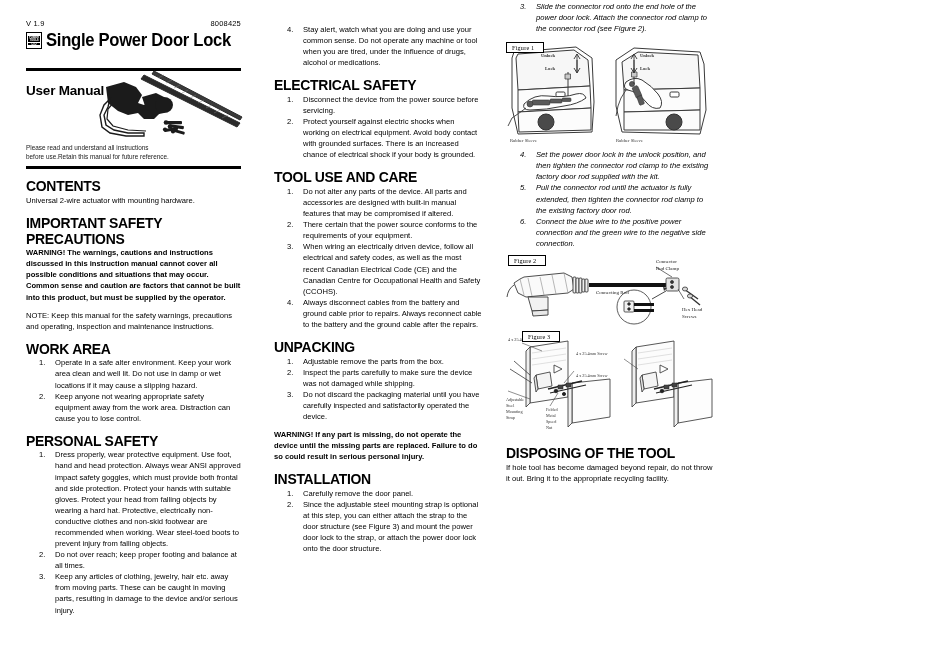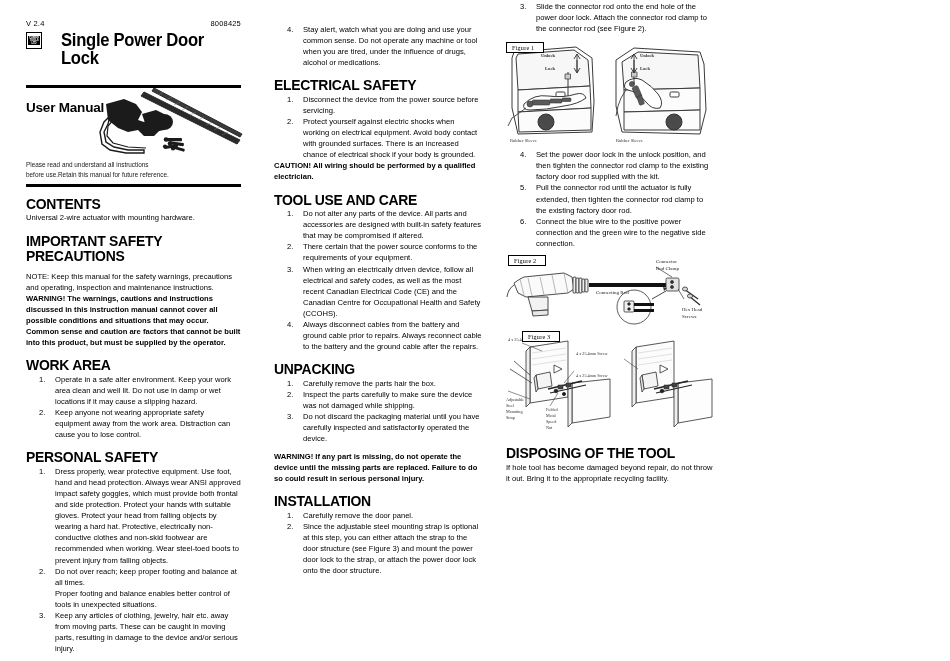--- a/index.html
+++ b/index.html
@@ -35,21 +35,22 @@
     justify-content: space-between;
     align-items: baseline;
     font-size: 7.5px;
     letter-spacing: 0.2px;
     margin-top: 19px;
     margin-bottom: 4px;
   }
 
   .title-row {
     display: flex;
-    gap: 19px;
+    align-items: center;
+    gap: 4px;
     margin-bottom: 18px;
   }
   .brand-logo {
     width: 16px;
     height: 17px;
     border: 1.4px solid #000;
     background: #fff;
     display: flex;
     flex-direction: column;
     justify-content: center;
@@ -145,21 +146,21 @@
     line-height: 1.46;
     counter-increment: stp;
     margin-bottom: 0px;
   }
   ol.steps > li::before {
     content: counter(stp) ".";
     position: absolute;
     left: 13px;
     top: 0;
   }
-  ol.steps.n-right > li { padding-left: 30px; }
+  ol.steps.n-right > li { padding-left: 30px; font-style: italic; }
   ol.steps.n-right > li::before { left: 14px; }
 
   .sub-para {
     display: block;
     margin-top: 0;
   }
 
   .note-block {
     font-size: 7.6px;
     line-height: 1.46;
@@ -193,21 +194,21 @@
   svg { display: block; }
 </style>
 </head>
 <body>
 
 <div class="page">
 
   <div class="col" id="col-left">
 
     <div class="meta-row">
-      <span>V 2.4</span>
+      <span>V 1.9</span>
       <span>8008425</span>
     </div>
 
     <div class="title-row">
       <div class="brand-logo">
         <span>POWER</span>
         <span>TOOLS</span>
         <span>LTD</span>
       </div>
       <div class="doc-title">Single Power Door Lock</div>
@@ -262,64 +263,62 @@
       <div>Please read and understand all instructions</div>
       <div>before use.Retain this manual for future reference.</div>
     </div>
 
     <div class="rule-thick" style="margin-top:4px"></div>
 
     <h2 class="sec">CONTENTS</h2>
     <p class="body">Universal 2-wire actuator with mounting hardware.</p>
 
     <h2 class="sec">IMPORTANT SAFETY PRECAUTIONS</h2>
+    <p class="body bold">WARNING! The warnings, cautions and instructions discussed in this instruction manual cannot cover all possible conditions and situations that may occur. Common sense and caution are factors that cannot be built into this product, but must be supplied by the operator.</p>
     <p class="body gap">NOTE: Keep this manual for the safety warnings, precautions and operating, inspection and maintenance instructions.</p>
-    <p class="body bold">WARNING! The warnings, cautions and instructions discussed in this instruction manual cannot cover all possible conditions and situations that may occur. Common sense and caution are factors that cannot be built into this product, but must be supplied by the operator.</p>
 
     <h2 class="sec">WORK AREA</h2>
     <ol class="steps">
       <li>Operate in a safe alter environment. Keep your work area clean and well lit. Do not use in damp or wet locations if it may cause a slipping hazard.</li>
       <li>Keep anyone not wearing appropriate safety equipment away from the work area. Distraction can cause you to lose control.</li>
     </ol>
 
     <h2 class="sec">PERSONAL SAFETY</h2>
     <ol class="steps">
       <li>Dress properly, wear protective equipment. Use foot, hand and head protection. Always wear ANSI approved impact safety goggles, which must provide both frontal and side protection. Protect your hands with suitable gloves. Protect your head from falling objects by wearing a hard hat. Protective, electrically non-conductive clothes and non-skid footwear are recommended when working. Wear steel-toed boots to prevent injury from falling objects.</li>
       <li>
         <span>Do not over reach; keep proper footing and balance at all times.</span>
-        <span class="sub-para">Proper footing and balance enables better control of tools in unexpected situations.</span>
       </li>
       <li>Keep any articles of clothing, jewelry, hair etc. away from moving parts. These can be caught in moving parts, resulting in damage to the device and/or serious injury.</li>
     </ol>
   </div>
 
   <div class="col" id="col-mid">
 
     <ol class="steps" style="margin-top:24px; counter-reset: stp 3;">
       <li>Stay alert, watch what you are doing and use your common sense. Do not operate any machine or tool when you are tired, under the influence of drugs, alcohol or medications.</li>
     </ol>
 
     <h2 class="sec">ELECTRICAL SAFETY</h2>
     <ol class="steps">
       <li>Disconnect the device from the power source before servicing.</li>
       <li>Protect yourself against electric shocks when working on electrical equipment. Avoid body contact with grounded surfaces. There is an increased chance of electrical shock if your body is grounded.</li>
     </ol>
-    <p class="body bold">CAUTION! All wiring should be performed by a qualified electrician.</p>
 
     <h2 class="sec">TOOL USE AND CARE</h2>
     <ol class="steps">
-      <li>Do not alter any parts of the device. All parts and accessories are designed with built-in safety features that may be compromised if altered.</li>
+      <li>Do not alter any parts of the device. All parts and accessories are designed with built-in manual features that may be compromised if altered.</li>
       <li>There certain that the power source conforms to the requirements of your equipment.</li>
       <li>When wiring an electrically driven device, follow all electrical and safety codes, as well as the most recent Canadian Electrical Code (CE) and the Canadian Centre for Occupational Health and Safety (CCOHS).</li>
       <li>Always disconnect cables from the battery and ground cable prior to repairs. Always reconnect cable to the battery and the ground cable after the repairs.</li>
     </ol>
 
     <h2 class="sec">UNPACKING</h2>
     <ol class="steps">
-      <li>Carefully remove the parts hair the box.</li>
+      <li>Adjustable remove the parts from the box.</li>
       <li>Inspect the parts carefully to make sure the device was not damaged while shipping.</li>
       <li>Do not discard the packaging material until you have carefully inspected and satisfactorily operated the device.</li>
     </ol>
     <p class="body bold gap">WARNING! If any part is missing, do not operate the device until the missing parts are replaced. Failure to do so could result in serious personal injury.</p>
 
     <h2 class="sec">INSTALLATION</h2>
     <ol class="steps">
       <li>Carefully remove the door panel.</li>
       <li>Since the adjustable steel mounting strap is optional at this step, you can either attach the strap to the door structure (see Figure 3) and mount the power door lock to the strap, or attach the power door lock onto the door structure.</li>
     </ol>

